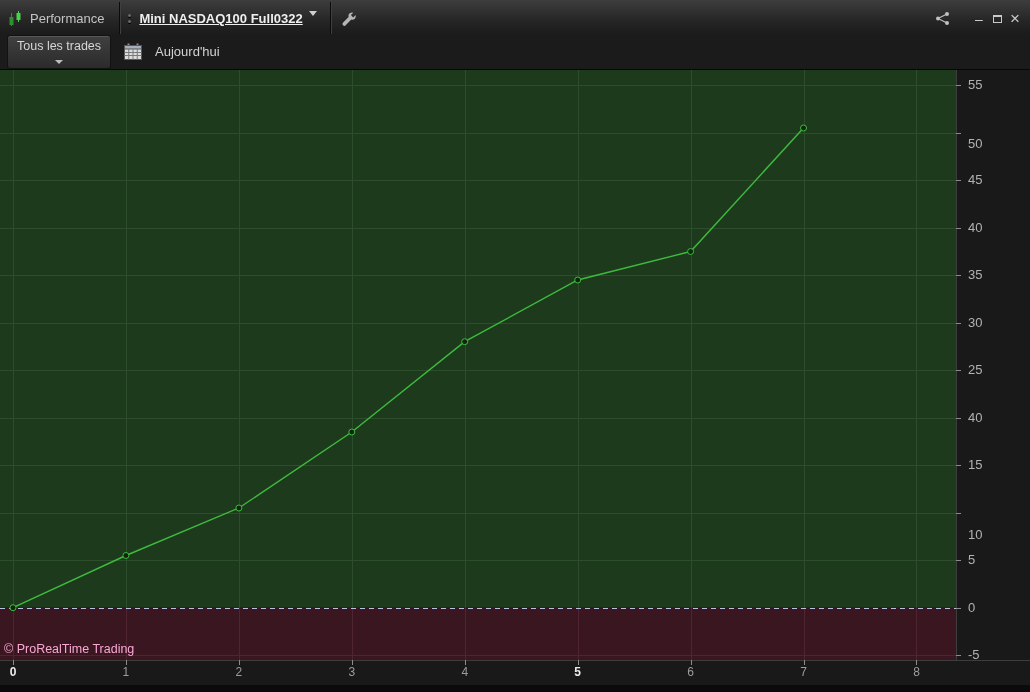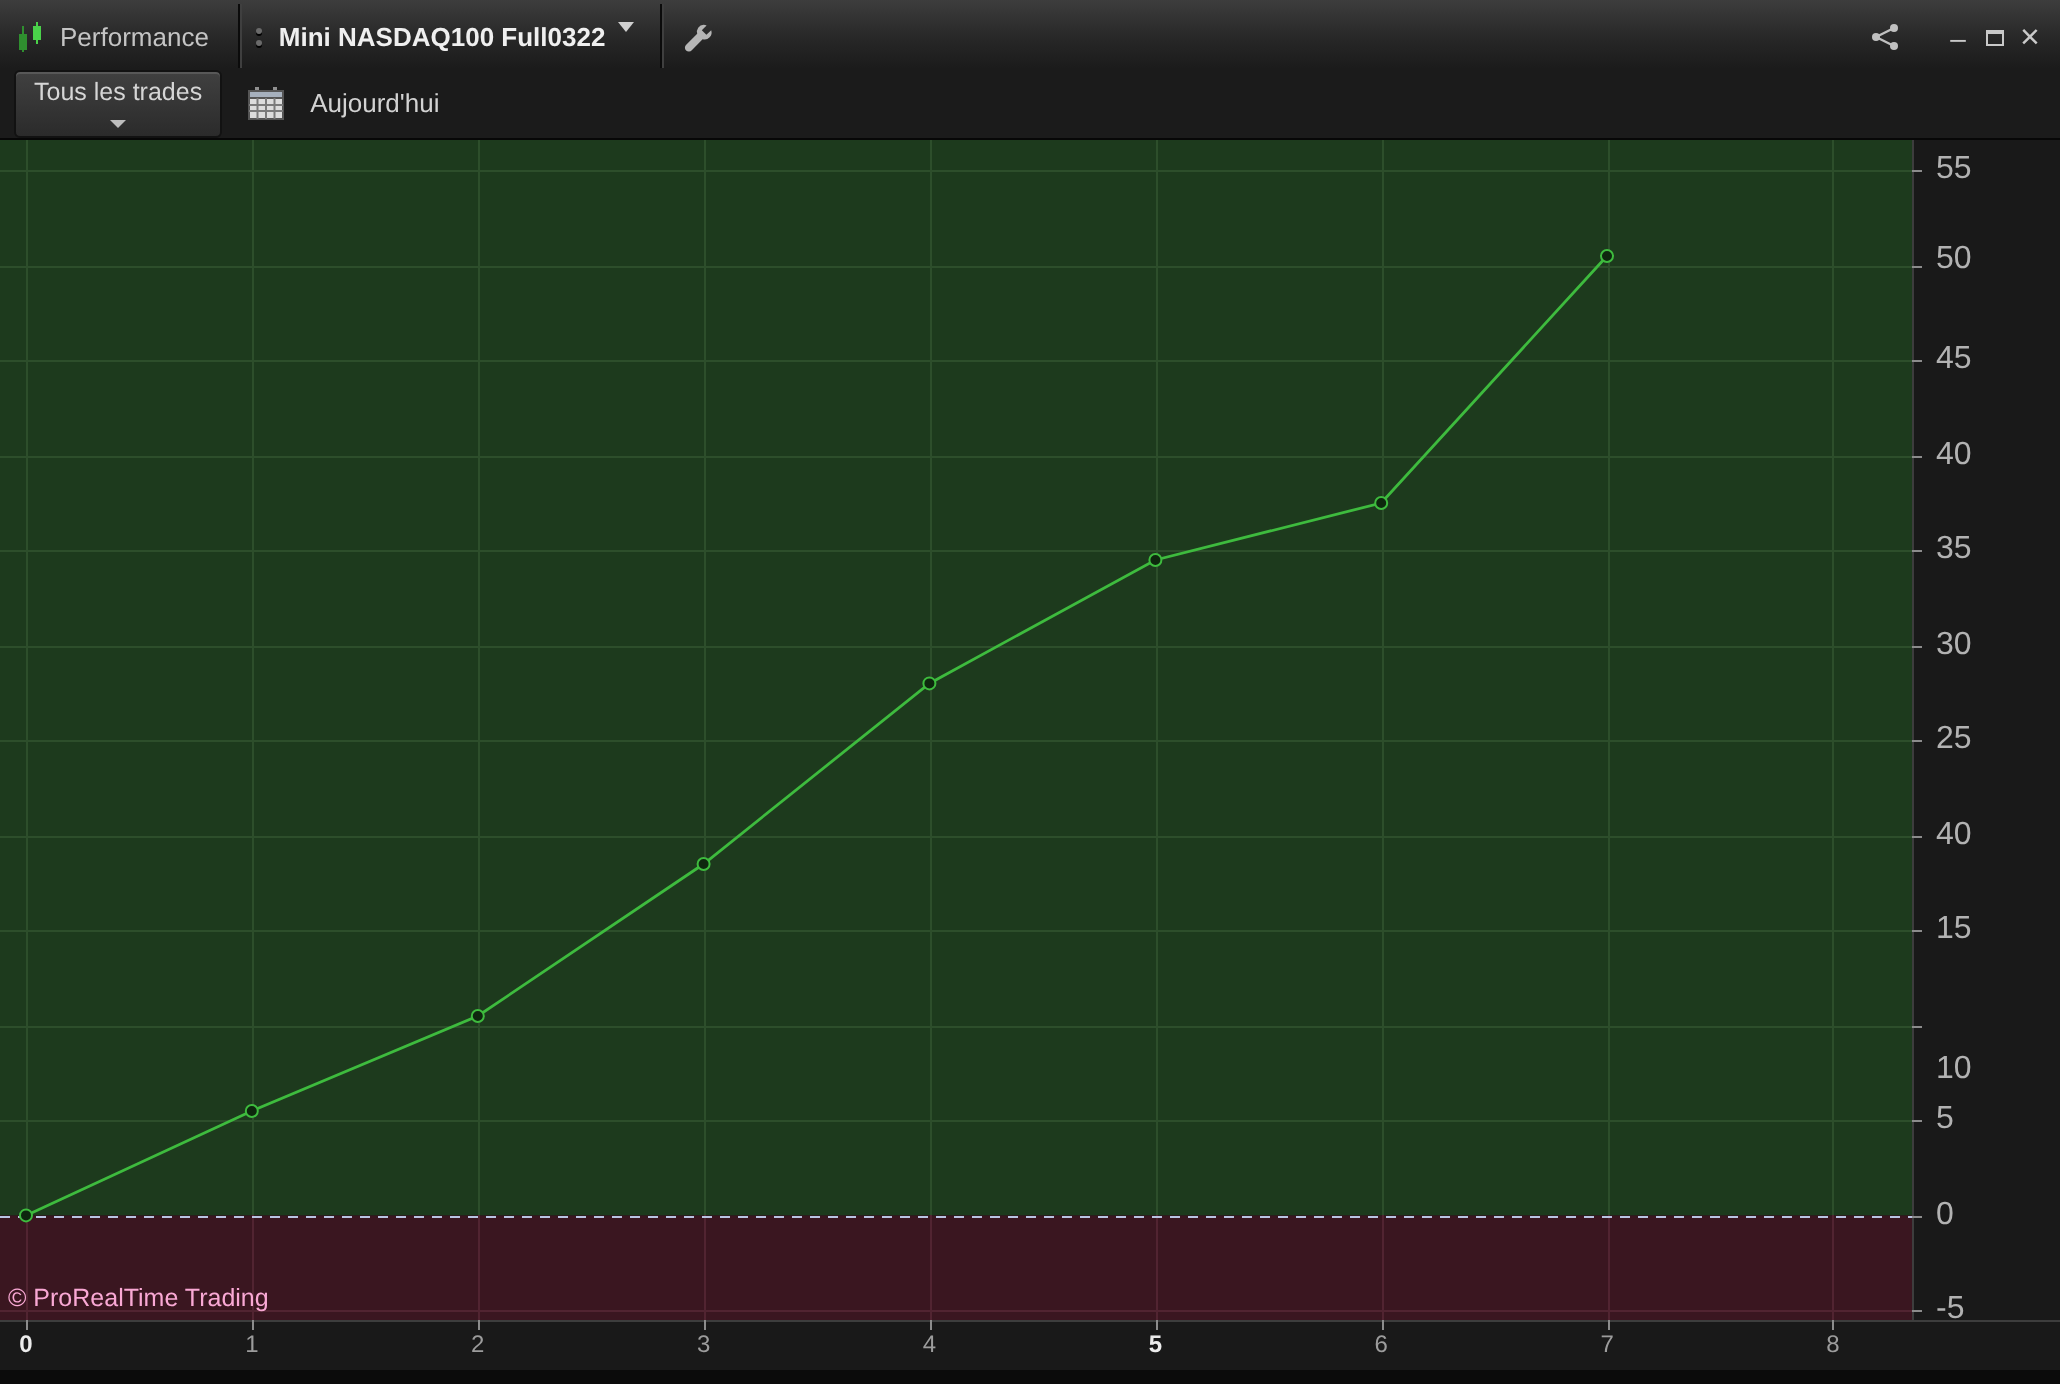--- a/index.html
+++ b/index.html
@@ -10,21 +10,21 @@
   
   .titlebar { position:absolute; top:0; left:0; right:0; height:38px;
     background:linear-gradient(#3d3d3d,#262626 55%,#191919);
     border-bottom:1px solid #000; display:flex; align-items:center; }
   .app-icon { display:inline-flex; margin:0 6px 0 8px; }
   .tb-title { color:#c4c4c4; font-size:13px; padding-right:10px; }
   .tb-sep { width:0; height:33px; border-left:1px solid #0b0b0b; border-right:1px solid #3f3f3f; margin:0 5px; }
   .grip { display:inline-flex; flex-direction:column; gap:3px; margin:0 6px 0 2px; }
   .grip i { width:3px; height:3px; border-radius:50%; background:#6a6a6a; box-shadow:0 1px 0 #000; }
   .instrument { display:inline-flex; align-items:flex-start; gap:6px; color:#efefef;
-    font-size:13px; font-weight:bold; padding:0 8px 0 2px; cursor:default; }
+    font-size:13px; font-weight:bold; padding:0 8px 0 2px; cursor:default;text-decoration:underline; }
   .caret { width:0; height:0; border-left:4px solid transparent; border-right:4px solid transparent; border-top:5px solid #cfcfcf; }
   .tb-icon { display:inline-flex; align-items:center; justify-content:center; width:24px; height:24px; cursor:default; }
   .tb-spacer { flex:1; }
   .win-btn { display:inline-flex; align-items:center; justify-content:center;
     width:18px; height:22px; color:#c9c9c9; font-size:14px; cursor:default; }
   .win-btn.close { font-size:17px; margin-right:6px; }
   .restore-box { display:inline-block; width:9px; height:8px; border:1px solid #c9c9c9; border-top-width:2px; }
   .share-wrap { margin-right:16px; }
 
   
@@ -41,21 +41,21 @@
   
   .chart-wrap { position:absolute; top:70px; left:0; width:1030px; height:622px; background:#191919; }
   .plot { position:absolute; top:0; left:0; width:956px; height:590px; }
   .plot svg { display:block; }
   .info-line { position:absolute; top:7px; left:6px; font-size:12px; color:#a9b3a9; white-space:nowrap; }
   .info-line b { color:#d2d9d2; font-weight:bold; }
   .watermark { position:absolute; left:4px; bottom:4px; font-size:12.5px; color:#f9a8d4; }
 
   .y-axis { position:absolute; top:0; left:956px; width:74px; height:590px;
     background:#191919; border-left:1px solid #3d3d3d; }
-  .ytick { position:absolute; left:11px; color:#b2b2b2; font-size:16px; line-height:14px; }
+  .ytick { position:absolute; left:11px; color:#b2b2b2; font-size:13px; line-height:14px; }
   .ytickmark { position:absolute; left:-1px; width:5px; height:1px; background:#8c8c8c; }
 
   .x-axis { position:absolute; top:590px; left:0; width:1030px; height:25px;
     background:#191919; border-top:1px solid #3d3d3d; }
   .xtick { position:absolute; top:4px; transform:translateX(-50%); color:#9c9c9c; font-size:12px; }
   .xtick.bold { color:#ececec; font-weight:bold; }
   .xtickmark { position:absolute; top:-1px; width:1px; height:5px; background:#8c8c8c; }
 
   .bottom-strip { position:absolute; top:615px; left:0; width:1030px; height:7px; background:#0b0b0b; }
 </style>
@@ -167,21 +167,21 @@
           <circle cx="577.7" cy="210.0" r="3" fill="#0e270e" stroke="#3ebb3e" stroke-width="1"></circle>
           <circle cx="690.6" cy="181.5" r="3" fill="#0e270e" stroke="#3ebb3e" stroke-width="1"></circle>
           <circle cx="803.5" cy="58.0" r="3" fill="#0e270e" stroke="#3ebb3e" stroke-width="1"></circle>
         </svg>
       <div class="watermark">© ProRealTime Trading</div>
     </div>
     <div class="y-axis" id="y-axis">
         <div class="ytickmark" style="top: 15px;"></div>
         <div class="ytick" style="top: 8.20129px;">55</div>
         <div class="ytickmark" style="top: 63px;"></div>
-        <div class="ytick" style="top: 53px;">50</div>
+        <div class="ytick" style="top: 67px;">50</div>
         <div class="ytickmark" style="top: 110px;"></div>
         <div class="ytick" style="top: 103.209px;">45</div>
         <div class="ytickmark" style="top: 158px;"></div>
         <div class="ytick" style="top: 150.713px;">40</div>
         <div class="ytickmark" style="top: 205px;"></div>
         <div class="ytick" style="top: 198.217px;">35</div>
         <div class="ytickmark" style="top: 253px;"></div>
         <div class="ytick" style="top: 245.721px;">30</div>
         <div class="ytickmark" style="top: 300px;"></div>
         <div class="ytick" style="top: 293.225px;">25</div>

